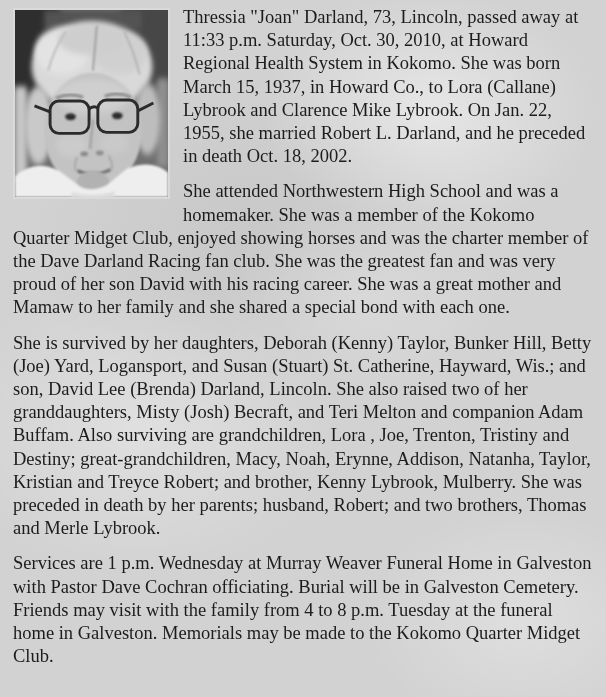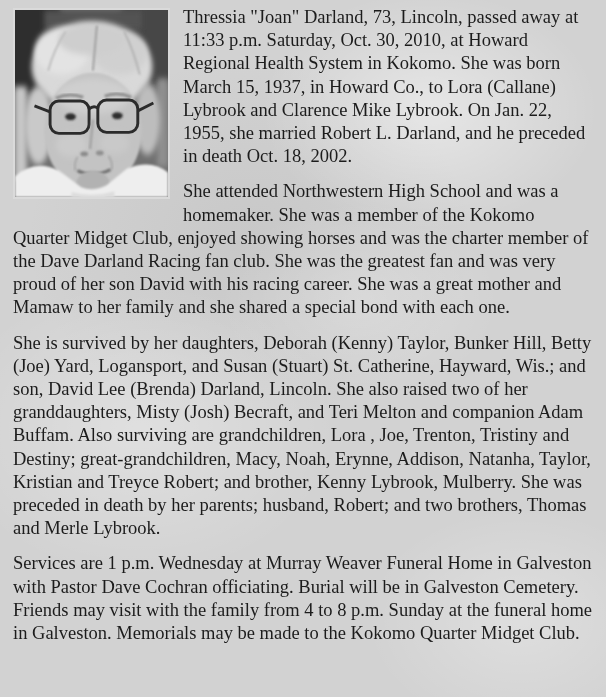--- a/index.html
+++ b/index.html
@@ -112,16 +112,16 @@
       <ellipse cx="80" cy="180" rx="18" ry="16" fill="#b2b2b2" filter="url(#blur1)"></ellipse>
       <path d="M0 191 L0 170 Q20 152 45 164 L68 181 Q80 186 94 179 L115 162 Q140 152 157 166 L157 191 Z" fill="#eeeeee" filter="url(#blur1)"></path>
       <path d="M58 186 Q80 192 102 185 L102 191 L58 191 Z" fill="#dddddd" filter="url(#blur1)"></path>
     </svg>
   </div>
 
   <div class="body-text">
     <p>Thressia "Joan" Darland, 73, Lincoln, passed away at 11:33 p.m. Saturday, Oct. 30, 2010, at Howard Regional Health System in Kokomo. She was born March 15, 1937, in Howard Co., to Lora (Callane) Lybrook and Clarence Mike Lybrook. On Jan. 22, 1955, she married Robert L. Darland, and he preceded in death Oct. 18, 2002.</p>
     <p>She attended Northwestern High School and was a homemaker. She was a member of the Kokomo Quarter Midget Club, enjoyed showing horses and was the charter member of the Dave Darland Racing fan club. She was the greatest fan and was very proud of her son David with his racing career. She was a great mother and Mamaw to her family and she shared a special bond with each one.</p>
     <p>She is survived by her daughters, Deborah (Kenny) Taylor, Bunker Hill, Betty (Joe) Yard, Logansport, and Susan (Stuart) St. Catherine, Hayward, Wis.; and son, David Lee (Brenda) Darland, Lincoln. She also raised two of her granddaughters, Misty (Josh) Becraft, and Teri Melton and companion Adam Buffam. Also surviving are grandchildren, Lora , Joe, Trenton, Tristiny and Destiny; great-grandchildren, Macy, Noah, Erynne, Addison, Natanha, Taylor, Kristian and Treyce Robert; and brother, Kenny Lybrook, Mulberry. She was preceded in death by her parents; husband, Robert; and two brothers, Thomas and Merle Lybrook.</p>
-    <p>Services are 1 p.m. Wednesday at Murray Weaver Funeral Home in Galveston with Pastor Dave Cochran officiating. Burial will be in Galveston Cemetery. Friends may visit with the family from 4 to 8 p.m. Sunday at the funeral home in Galveston. Memorials may be made to the Kokomo Quarter Midget Club.</p>
+    <p>Services are 1 p.m. Wednesday at Murray Weaver Funeral Home in Galveston with Pastor Dave Cochran officiating. Burial will be in Galveston Cemetery. Friends may visit with the family from 4 to 8 p.m. Tuesday at the funeral home in Galveston. Memorials may be made to the Kokomo Quarter Midget Club.</p>
   </div>
 
 </div>
 
 </body></html>

